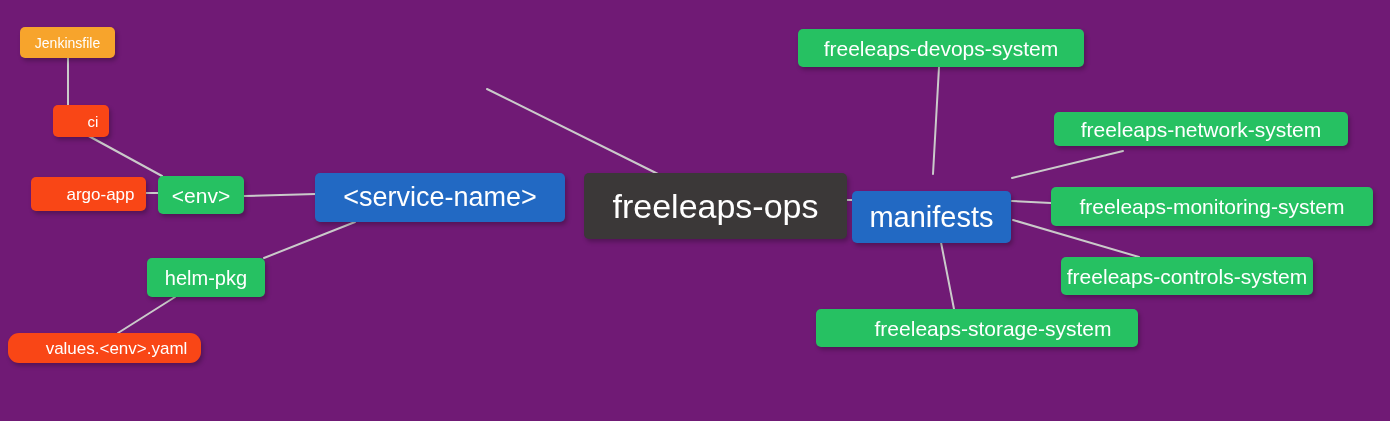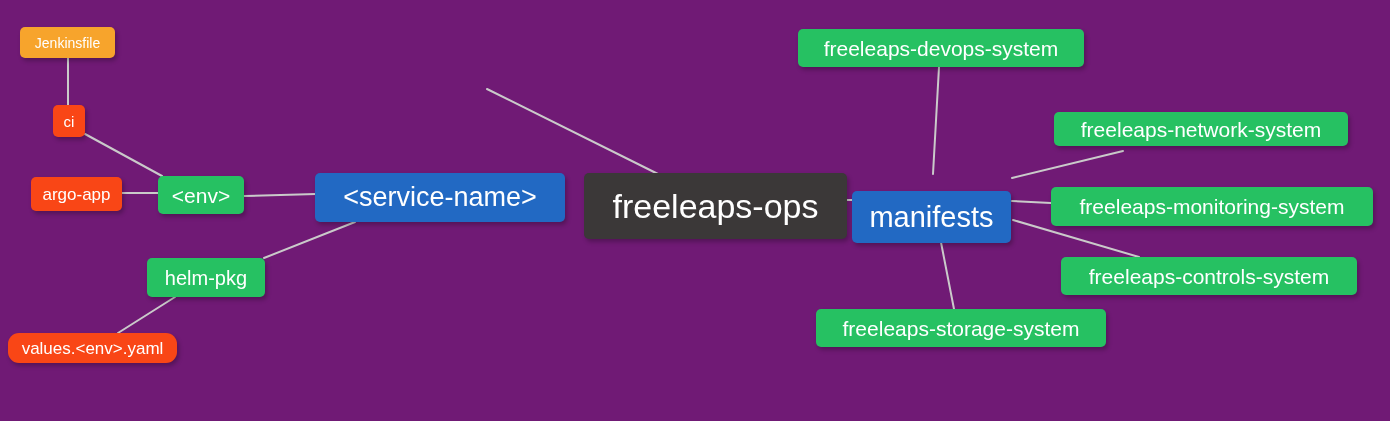--- a/index.html
+++ b/index.html
@@ -35,21 +35,21 @@
     color: #ffffff;
     border-radius: 5px;
     box-shadow: 2px 3px 4px rgba(0,0,0,0.25);
     white-space: nowrap;
     cursor: pointer;
     line-height: 1;
     user-select: none;
   }
   .node--blue   { background: var(--c-blue,   #2269c3); }
   .node--green  { background: var(--c-green,  #26c162); }
-  .node--red    { background: var(--c-red,    #f94616); }
+  .node--red    { background: var(--c-red,    #f94616); padding-left: 24px; }
   .node--orange { background: var(--c-orange, #f7a42c); }
   .node--dark   { background: var(--c-dark,   #3b3838); }
 </style>
 </head>
 <body>
 
 <div class="canvas">
 
   <svg class="edges-layer" viewBox="0 0 1390 421">
     <line class="edge" x1="68" y1="57" x2="68" y2="106"></line>
@@ -72,16 +72,16 @@
   <div class="node node--red" style="left:31px;  top:177px; width:91px;  height:34px; font-size:17px;">argo-app</div>
   <div class="node node--green" style="left:158px; top:176px; width:86px;  height:38px; font-size:21px;">&lt;env&gt;</div>
   <div class="node node--green" style="left:147px; top:258px; width:118px; height:39px; font-size:20px;">helm-pkg</div>
   <div class="node node--red" style="left:8px;   top:333px; width:169px; height:30px; font-size:17px;border-radius:11px;">values.&lt;env&gt;.yaml</div>
   <div class="node node--blue" style="left:315px; top:173px; width:250px; height:49px; font-size:27px;">&lt;service-name&gt;</div>
   <div class="node node--dark" style="left:584px; top:173px; width:263px; height:66px; font-size:34px;">freeleaps-ops</div>
   <div class="node node--blue" style="left:852px; top:191px; width:159px; height:52px; font-size:29px;">manifests</div>
   <div class="node node--green" style="left:798px; top:29px;  width:286px; height:38px; font-size:21px;">freeleaps-devops-system</div>
   <div class="node node--green" style="left:1054px;top:112px; width:294px; height:34px; font-size:21px;">freeleaps-network-system</div>
   <div class="node node--green" style="left:1051px;top:187px; width:322px; height:39px; font-size:21px;">freeleaps-monitoring-system</div>
-  <div class="node node--green" style="left:1061px;top:257px; width:296px; height:38px; font-size:21px;">freeleaps-controls-system</div>
-  <div class="node node--green" style="left:816px; top:309px; width:290px; height:38px; font-size:21px;">freeleaps-storage-system</div>
+  <div class="node node--green" style="left:1061px;top:257px; width:252px; height:38px; font-size:21px;">freeleaps-controls-system</div>
+  <div class="node node--green" style="left:816px; top:309px; width:290px; height:38px; font-size:21px;padding-left:32px;">freeleaps-storage-system</div>
 
 </div>
 
 </body></html>

